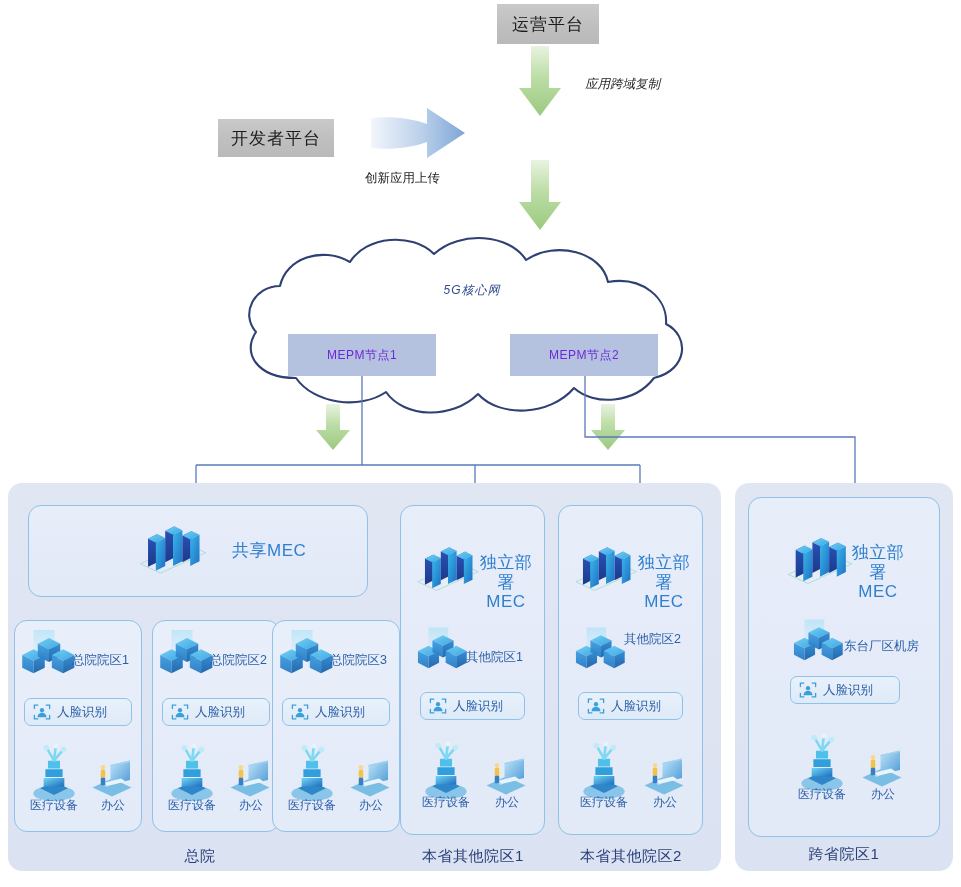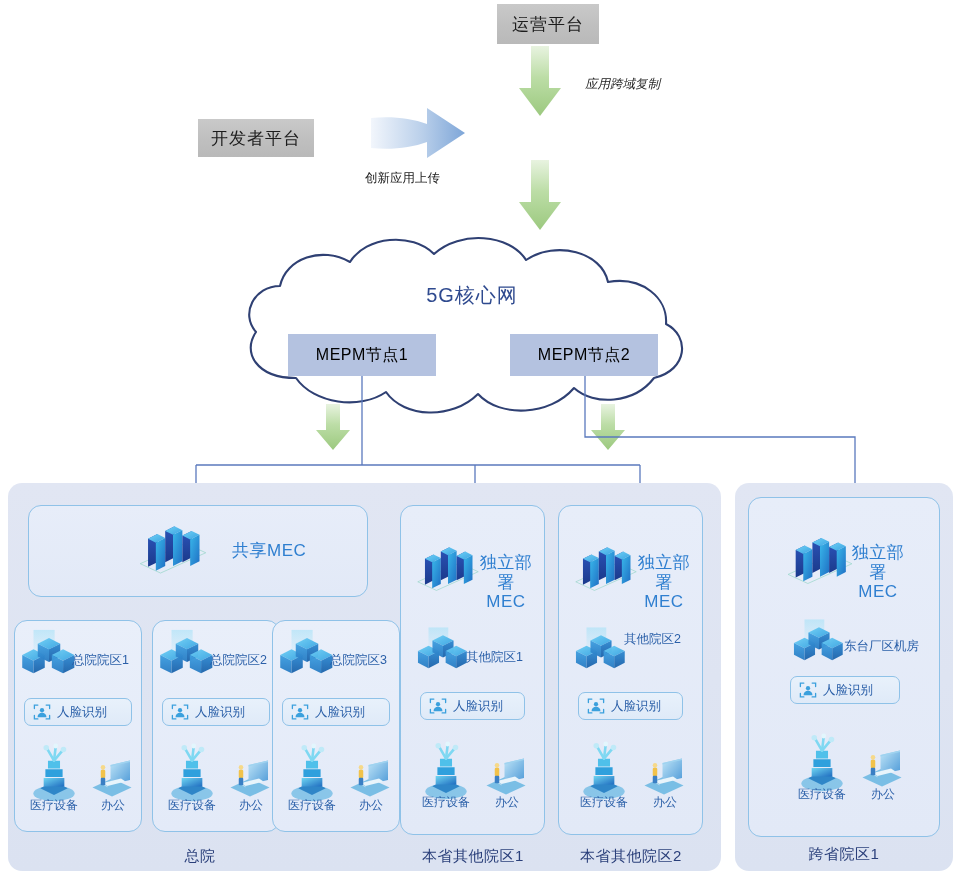--- a/index.html
+++ b/index.html
@@ -15,21 +15,21 @@
   .gray-box {
     position: absolute;
     background: linear-gradient(180deg,#c9c9c9 0%,#bfbfbf 55%,#b9b9b9 100%);
     color: #1c1c1c;
     font-size: 17px;
     letter-spacing: 1px;
     display: flex; align-items: center; justify-content: center;
   }
   #op-platform { left: 497px; top: 4px;   width: 102px; height: 40px; }
   #app-store   { left: 492px; top: 119px; width: 110px; height: 38px; }
-  #dev-platform{ left: 198px; top: 119px; width: 116px; height: 38px; }
+  #dev-platform{ left: 218px; top: 119px; width: 116px; height: 38px; }
 
   
   .green-arrow { position: absolute; }
   #ga1 { left: 516px; top: 46px;  width: 48px; height: 72px; }
   #ga2 { left: 516px; top: 160px; width: 48px; height: 72px; }
   #ga3 { left: 313px; top: 404px; width: 40px; height: 48px; }
   #ga4 { left: 588px; top: 404px; width: 40px; height: 48px; }
 
   
   #blue-arrow { position: absolute; left: 369px; top: 104px; width: 98px; height: 58px; }
@@ -37,27 +37,27 @@
   .caption {
     position: absolute; font-size: 12.5px; color: #1b1b1b; white-space: nowrap;
   }
   #cap-cross { left: 585px; top: 76px; font-style: italic; }
   #cap-upload { left: 365px; top: 170px; }
 
   
   #cloud { position: absolute; left: 238px; top: 228px; width: 468px; height: 200px; }
   #cloud-label {
     position: absolute; left: 238px; top: 282px; width: 468px;
-    text-align: center; font-size: 20px; color: #2f4a8f; letter-spacing: 1px;
+    text-align: center; font-size: 12px; color: #2f4a8f; letter-spacing: 1px; font-style: italic;
   }
   .mepm-box {
     position: absolute; height: 42px;
     background: #b4c2e0;
     display: flex; align-items: center; justify-content: center;
-    font-size: 16px; color: #000000; letter-spacing: .5px;
+    font-size: 12px; color: #6d28d9; letter-spacing: .5px;
   }
   #mepm1 { left: 288px; top: 334px; width: 148px; }
   #mepm2 { left: 510px; top: 334px; width: 148px; }
 
   
   #connectors { position: absolute; left: 0; top: 0; width: 961px; height: 887px; pointer-events: none; }
 
   
   .region-panel {
     position: absolute;

